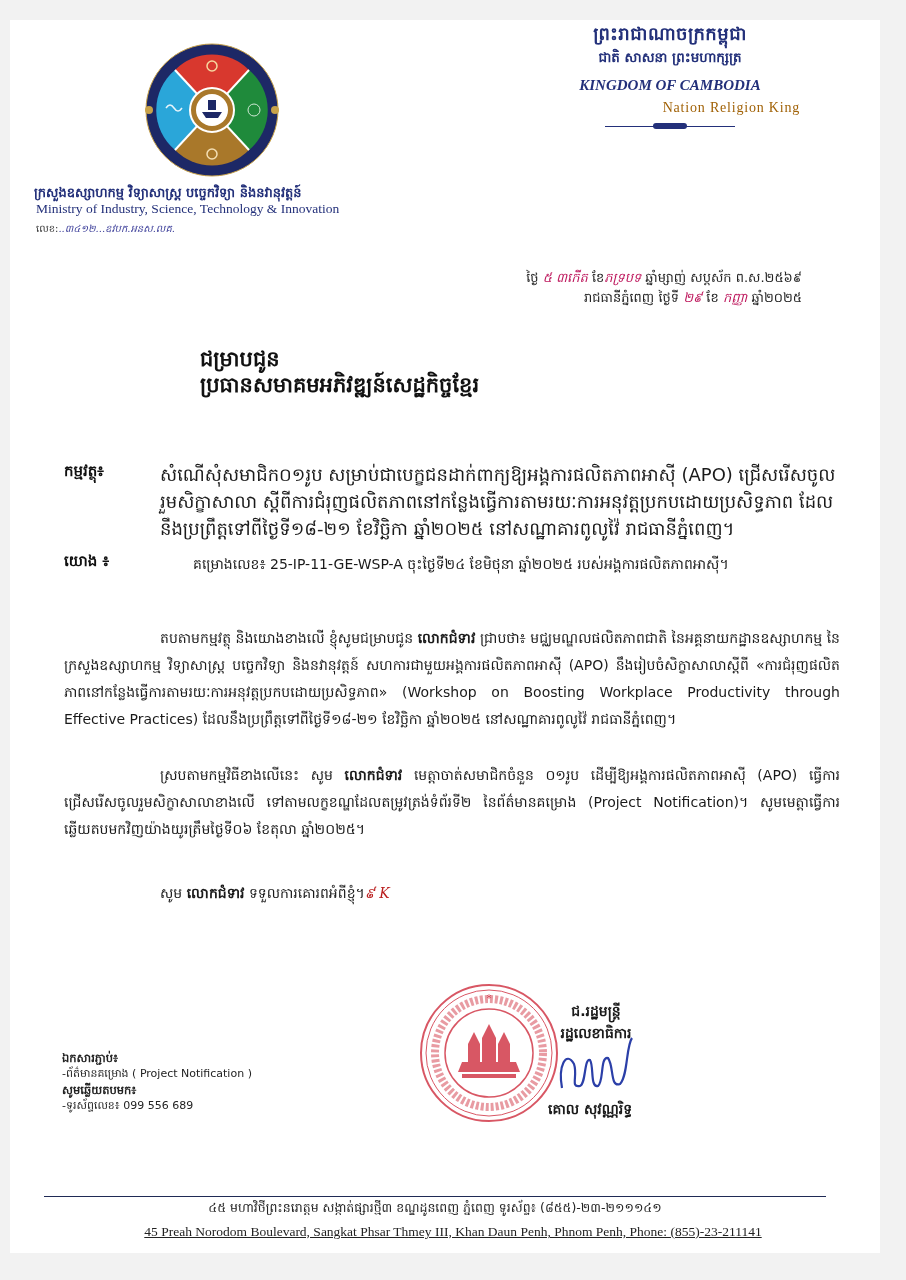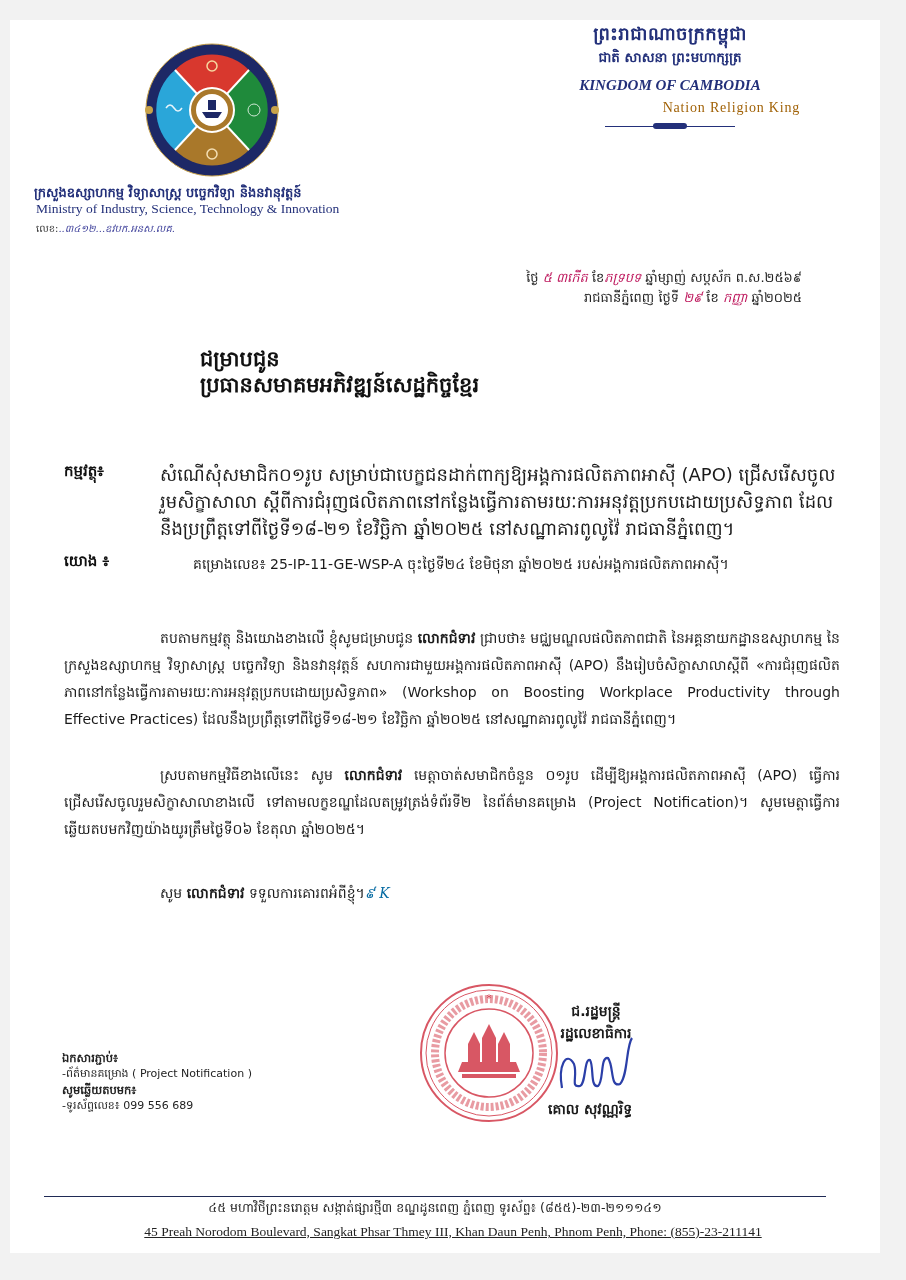--- a/index.html
+++ b/index.html
@@ -133,21 +133,21 @@
 
 <div class="abs para p1">
   <span>តបតាមកម្មវត្ថុ និងយោងខាងលើ ខ្ញុំសូមជម្រាបជូន </span><span class="b">លោកជំទាវ</span><span> ជ្រាបថា៖ មជ្ឈមណ្ឌលផលិតភាពជាតិ នៃអគ្គនាយកដ្ឋានឧស្សាហកម្ម នៃក្រសួងឧស្សាហកម្ម វិទ្យាសាស្ត្រ បច្ចេកវិទ្យា និងនវានុវត្តន៍ សហការជាមួយអង្គការផលិតភាពអាស៊ី (APO) នឹងរៀបចំសិក្ខាសាលាស្តីពី «ការជំរុញផលិតភាពនៅកន្លែងធ្វើការតាមរយៈការអនុវត្តប្រកបដោយប្រសិទ្ធភាព» (Workshop on Boosting Workplace Productivity through Effective Practices) ដែលនឹងប្រព្រឹត្តទៅពីថ្ងៃទី១៨-២១ ខែវិច្ឆិកា ឆ្នាំ២០២៥ នៅសណ្ឋាគារពូលូវ៉ៃ រាជធានីភ្នំពេញ។</span>
 </div>
 
 <div class="abs para p2">
   <span>ស្របតាមកម្មវិធីខាងលើនេះ សូម </span><span class="b">លោកជំទាវ</span><span> មេត្តាចាត់សមាជិកចំនួន ០១រូប ដើម្បីឱ្យអង្គការផលិតភាពអាស៊ី (APO) ធ្វើការជ្រើសរើសចូលរួមសិក្ខាសាលាខាងលើ ទៅតាមលក្ខខណ្ឌដែលតម្រូវត្រង់ទំព័រទី២ នៃព័ត៌មានគម្រោង (Project Notification)។ សូមមេត្តាធ្វើការឆ្លើយតបមកវិញយ៉ាងយូរត្រឹមថ្ងៃទី០៦ ខែតុលា ឆ្នាំ២០២៥។</span>
 </div>
 
 <div class="abs para p3">
-  <div><span>សូម </span><span class="b">លោកជំទាវ</span><span> ទទួលការគោរពអំពីខ្ញុំ។</span><span style="font-style:italic;color:#0369a1;font-family:'DejaVu Serif',serif;">៩ K</span></div>
+  <div><span>សូម </span><span class="b">លោកជំទាវ</span><span> ទទួលការគោរពអំពីខ្ញុំ។</span><span style="font-style:italic;color:#b91c1c;font-family:'DejaVu Serif',serif;">៩ K</span></div>
 </div>
 
 <div class="abs attach">
   <div class="hd">ឯកសារភ្ជាប់៖</div>
   <div>-ព័ត៌មានគម្រោង ( Project Notification )</div>
   <div class="hd">សូមឆ្លើយតបមក៖</div>
   <div>-ទូរស័ព្ទលេខ៖ 099 556 689</div>
 </div>
 
 <svg class="abs seal" viewBox="0 0 142 142">

